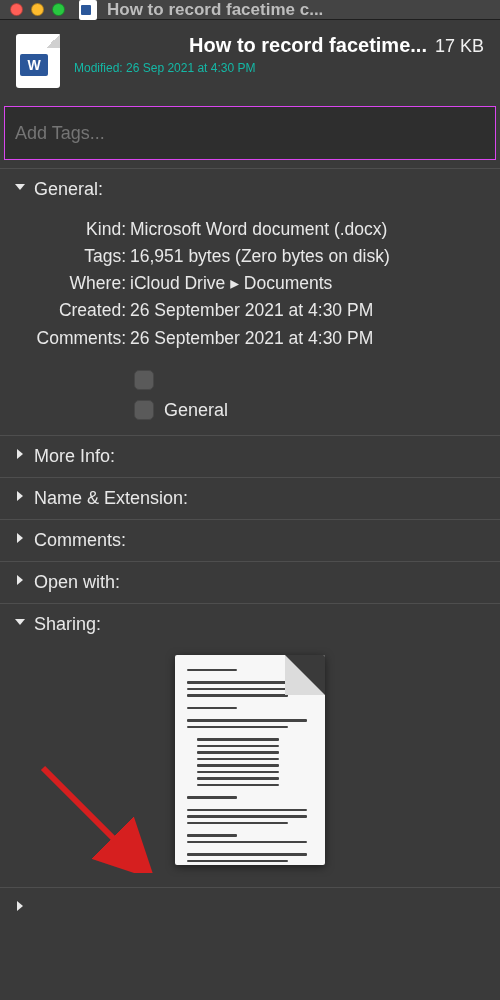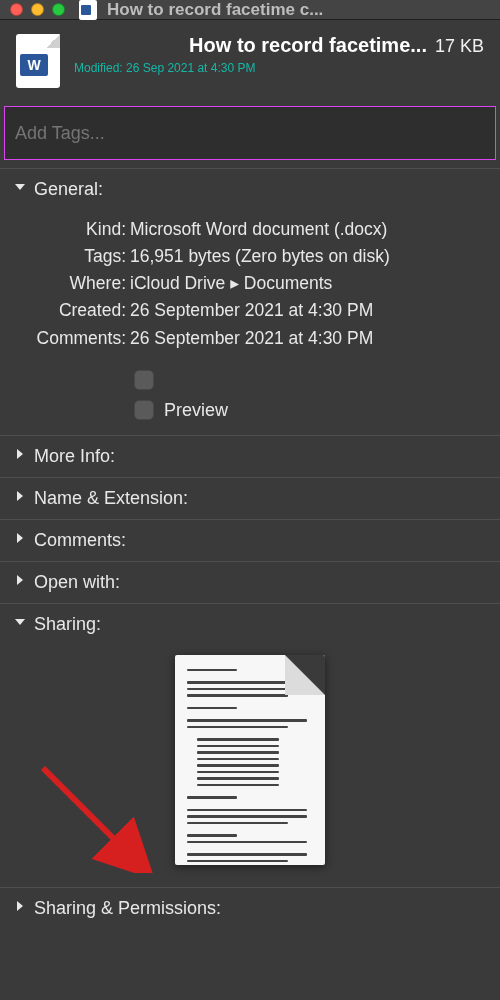--- a/index.html
+++ b/index.html
@@ -252,21 +252,21 @@
         <div class="kv-key">Comments:</div>
         <div class="kv-val">26 September 2021 at 4:30 PM</div>
       </div>
     </div>
     <div style="height:14px"></div>
     <div class="check-row">
       <div class="checkbox"></div>
     </div>
     <div class="check-row" style="margin-top:10px">
       <div class="checkbox"></div>
-      <div class="check-label">Preview</div>
+      <div class="check-label">General</div>
     </div>
   </div>
 </div>
 
 
 <div class="section">
   <div class="section-header">
     <span class="chevron">
       <svg width="12" height="12" viewBox="0 0 12 12">
           <path d="M3 1 L9 6 L3 11 Z" fill="#e8e8e8"></path>
@@ -371,18 +371,17 @@
 </div>
 
 
 <div class="section">
   <div class="section-header">
     <span class="chevron">
       <svg width="12" height="12" viewBox="0 0 12 12">
           <path d="M3 1 L9 6 L3 11 Z" fill="#e8e8e8"></path>
         </svg>
     </span>
-    <span>Sharing &amp; Permissions:</span>
   </div>
 </div>
 
 
 
 
 </body></html>

